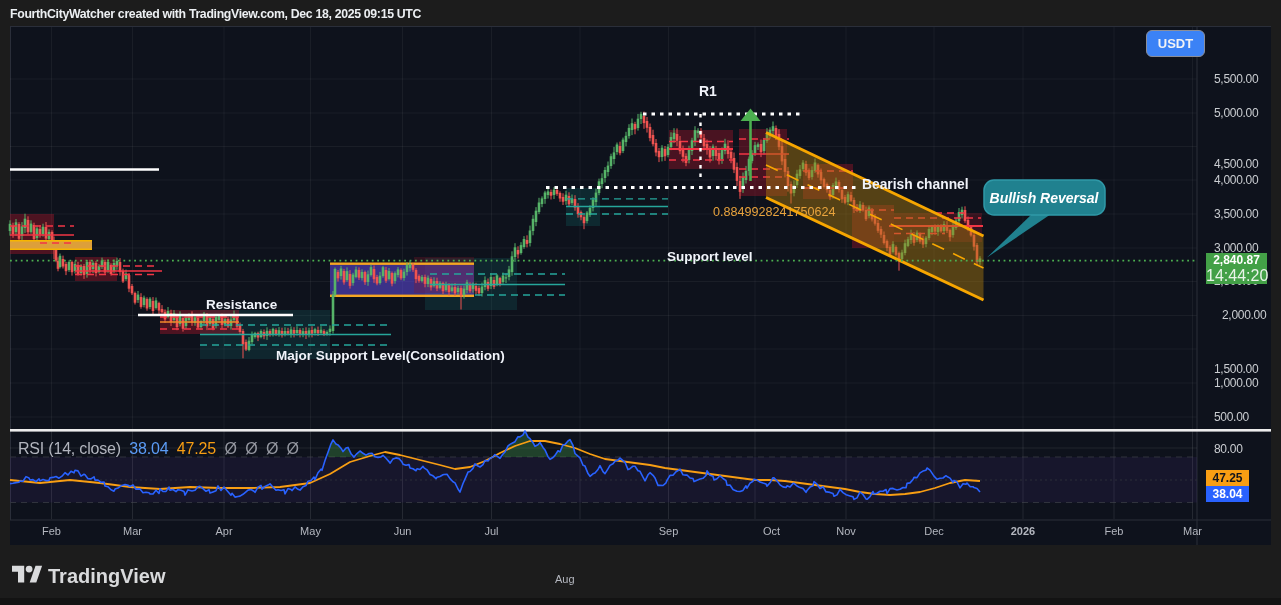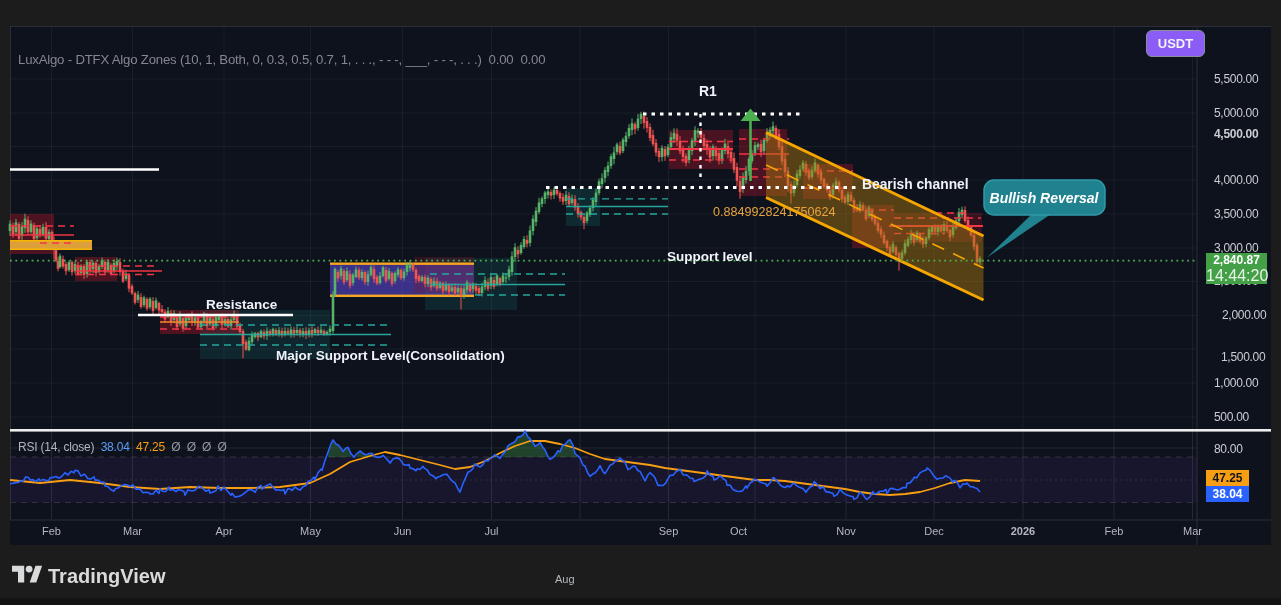--- a/index.html
+++ b/index.html
@@ -1,25 +1,26 @@
 <!DOCTYPE html>
 <html><head><meta charset="utf-8"><style>
 html,body{margin:0;padding:0;background:#1c1c1c;width:1281px;height:605px;overflow:hidden;}
 *{font-family:"Liberation Sans",sans-serif;box-sizing:border-box;}
 #wrap{position:relative;width:1281px;height:605px;background:#1c1c1c;}
 #chart{position:absolute;left:10px;top:26px;width:1261px;height:519px;background:#0e121c;border:1px solid #2a2e39;}
 .lg1{position:absolute;left:18px;top:34.5px;font-size:13.2px;letter-spacing:-0.35px;color:#d8dbdf;}
 .grn{color:#3fc55f;}
 .gry{color:#9598a1;}
 .lg2{position:absolute;left:18px;top:51.5px;font-size:13.2px;letter-spacing:-0.2px;color:#84878f;}
-.rsilg{position:absolute;left:18px;top:439.5px;font-size:12px;letter-spacing:-0.2px;color:#b2b5be;}
+.rsilg{position:absolute;left:18px;top:439.5px;font-size:16px;letter-spacing:-0.2px;color:#b2b5be;}
 .pl{position:absolute;left:1214px;font-size:12px;letter-spacing:-0.3px;color:#cacdd1;}
 </style></head>
 <body>
 <div id="wrap">
+<div style="position:absolute;left:10px;top:7px;font-size:12.3px;letter-spacing:-0.32px;font-weight:bold;color:#eceff2;">FourthCityWatcher created with TradingView.com, Dec 18, 2025 09:15 UTC</div>
 <div id="chart"></div>
 <svg style="position:absolute;left:0;top:0;" width="1281" height="605" viewBox="0 0 1281 605">
 <g>
 <line x1="51.5" y1="27" x2="51.5" y2="519" stroke="rgba(255,255,255,0.05)" stroke-width="1"></line>
 <line x1="132.5" y1="27" x2="132.5" y2="519" stroke="rgba(255,255,255,0.05)" stroke-width="1"></line>
 <line x1="224" y1="27" x2="224" y2="519" stroke="rgba(255,255,255,0.05)" stroke-width="1"></line>
 <line x1="310.5" y1="27" x2="310.5" y2="519" stroke="rgba(255,255,255,0.05)" stroke-width="1"></line>
 <line x1="402.5" y1="27" x2="402.5" y2="519" stroke="rgba(255,255,255,0.05)" stroke-width="1"></line>
 <line x1="491.5" y1="27" x2="491.5" y2="519" stroke="rgba(255,255,255,0.05)" stroke-width="1"></line>
 <line x1="580" y1="27" x2="580" y2="519" stroke="rgba(255,255,255,0.05)" stroke-width="1"></line>
@@ -804,47 +805,46 @@
 <path d="M328,457 L328,452.2 L331,443.8 L333,439.9 L336,444.1 L338,444.9 L341,448.2 L343,451.6 L346,448.0 L348,447.4 L351,453.7 L351,457 Z" fill="rgba(76,175,80,0.30)"></path>
 <path d="M357,457 L357,453.6 L360,451.0 L363,453.3 L366,455.1 L369,453.5 L372,453.3 L375,456.7 L375,457 Z" fill="rgba(76,175,80,0.30)"></path>
 <path d="M381,457 L381,456.9 L383,455.3 L383,457 Z" fill="rgba(76,175,80,0.30)"></path>
 <path d="M495,457 L495,454.6 L498,456.8 L498,457 Z" fill="rgba(76,175,80,0.30)"></path>
 <path d="M503,457 L503,454.0 L505,452.0 L508,445.8 L510,444.4 L513,442.7 L515,441.7 L518,436.7 L520,436.9 L523,434.8 L525,430.9 L528,437.1 L530,438.7 L533,442.7 L535,446.3 L538,444.8 L540,442.5 L543,447.4 L545,449.9 L548,456.6 L548,457 Z" fill="rgba(76,175,80,0.30)"></path>
 <path d="M555,457 L555,455.4 L558,450.8 L560,451.9 L563,444.7 L565,444.6 L568,441.0 L570,439.6 L573,445.4 L575,453.5 L578,456.2 L578,457 Z" fill="rgba(76,175,80,0.30)"></path>
 <path d="M10,480 L40,483 L70,480 L100,483 L130,487 L160,489 L190,487 L220,488 L250,488 L280,487 L310,483 L330,474 L350,462 L370,456 L385,452 L400,455 L420,460 L440,465 L455,469 L470,467 L485,461 L500,453 L515,446 L530,441 L545,441 L560,444 L575,448 L590,454 L605,459 L620,461 L635,463 L650,465 L665,468 L680,470 L695,472 L710,474 L725,476 L740,478 L755,480 L770,480 L785,481 L800,483 L815,485 L830,487 L845,489 L860,492 L875,494 L890,495 L905,494 L920,492 L935,488 L950,483 L965,480 L980,481" fill="none" stroke="#f89e13" stroke-width="1.8" stroke-linejoin="round"></path>
 <path d="M10,483.6 L13,483.2 L16,482.6 L19,482.3 L20,481.1 L23,481.3 L26,476.6 L29,478.0 L30,480.0 L33,479.6 L36,481.6 L39,478.9 L40,480.9 L43,479.5 L46,480.6 L49,480.4 L50,477.8 L53,477.4 L56,476.5 L59,478.2 L62,476.2 L65,472.7 L68,475.0 L71,471.3 L74,472.8 L75,470.3 L78,470.9 L81,476.1 L84,474.3 L85,474.7 L88,478.8 L91,478.9 L94,476.8 L95,480.1 L98,480.0 L101,482.4 L104,482.0 L105,486.0 L108,486.7 L111,489.7 L114,491.2 L115,489.1 L118,488.1 L121,485.9 L122,485.4 L125,484.6 L128,485.3 L130,486.5 L133,484.9 L136,489.2 L139,488.9 L140,489.1 L143,492.7 L146,492.3 L149,492.8 L150,493.9 L153,494.0 L156,490.2 L159,493.5 L160,488.8 L163,491.5 L166,491.4 L169,487.0 L170,490.3 L173,489.5 L176,491.6 L178,489.7 L181,490.3 L184,491.4 L185,495.1 L188,489.9 L191,490.7 L192,491.0 L195,490.3 L198,486.8 L200,486.3 L203,488.6 L206,491.3 L209,489.7 L210,493.1 L213,491.9 L216,490.7 L218,485.9 L221,490.5 L224,487.0 L225,488.3 L228,491.7 L231,495.2 L232,493.3 L235,497.1 L238,496.5 L240,496.1 L243,494.3 L246,491.8 L248,490.1 L251,489.5 L254,491.2 L255,492.3 L258,487.2 L261,485.4 L262,489.2 L265,486.4 L268,485.1 L270,483.8 L273,487.3 L276,490.3 L278,489.8 L281,490.5 L284,489.7 L285,493.9 L288,488.6 L291,489.4 L292,490.6 L295,486.9 L298,489.3 L300,490.1 L303,486.7 L306,485.6 L308,481.2 L311,480.6 L314,477.1 L315,479.6 L318,472.8 L321,469.2 L322,470.3 L325,460.6 L328,452.2 L331,443.8 L333,439.9 L336,444.1 L338,444.9 L341,448.2 L343,451.6 L346,448.0 L348,447.4 L351,453.7 L354,457.1 L357,453.6 L360,451.0 L363,453.3 L366,455.1 L369,453.5 L372,453.3 L375,456.7 L378,457.4 L381,456.9 L383,455.3 L386,458.3 L389,461.6 L390,463.2 L393,458.9 L396,457.9 L399,458.6 L402,462.1 L403,464.2 L406,465.2 L409,464.6 L410,468.0 L413,468.8 L416,470.7 L417,468.8 L420,469.5 L423,466.4 L424,467.8 L427,469.8 L430,474.5 L433,475.8 L436,478.7 L437,477.3 L440,476.5 L443,474.8 L444,474.5 L447,474.3 L450,478.6 L453,481.7 L455,482.9 L458,489.0 L460,492.1 L463,483.5 L465,479.1 L468,472.1 L470,471.5 L473,468.4 L475,463.9 L478,466.1 L480,467.0 L483,464.7 L485,460.5 L488,460.9 L490,458.4 L493,457.0 L495,454.6 L498,456.8 L500,458.3 L503,454.0 L505,452.0 L508,445.8 L510,444.4 L513,442.7 L515,441.7 L518,436.7 L520,436.9 L523,434.8 L525,430.9 L528,437.1 L530,438.7 L533,442.7 L535,446.3 L538,444.8 L540,442.5 L543,447.4 L545,449.9 L548,456.6 L550,459.4 L553,457.5 L555,455.4 L558,450.8 L560,451.9 L563,444.7 L565,444.6 L568,441.0 L570,439.6 L573,445.4 L575,453.5 L578,456.2 L580,457.9 L583,465.3 L585,466.1 L588,473.6 L590,476.3 L593,473.8 L595,473.1 L598,469.5 L600,465.6 L603,471.6 L605,473.7 L608,468.8 L610,465.4 L613,463.8 L615,461.3 L618,460.1 L620,458.2 L623,460.7 L625,462.3 L628,469.6 L630,468.7 L633,466.2 L635,466.3 L638,470.7 L640,471.3 L643,477.2 L645,480.8 L648,474.8 L650,472.7 L653,475.3 L655,478.0 L658,485.4 L660,485.4 L663,485.5 L666,482.8 L667,480.4 L670,475.4 L673,475.2 L676,471.7 L679,470.0 L680,469.2 L683,474.8 L686,475.1 L687,475.0 L690,478.0 L693,478.5 L694,481.6 L697,480.2 L700,479.0 L703,478.3 L706,475.5 L707,470.8 L710,475.3 L713,476.2 L714,480.0 L717,478.8 L720,475.8 L723,478.5 L726,480.6 L727,485.2 L730,485.0 L733,489.5 L734,489.9 L737,491.2 L740,491.5 L743,490.4 L746,485.8 L747,488.2 L750,483.1 L753,481.2 L754,479.2 L757,480.1 L760,482.1 L763,483.1 L766,483.9 L767,486.1 L770,482.8 L773,477.7 L774,477.9 L777,480.8 L780,484.9 L783,486.9 L786,487.5 L787,485.8 L790,487.1 L793,483.4 L794,483.3 L797,486.0 L800,487.6 L803,488.6 L806,492.3 L807,490.5 L810,487.1 L813,485.8 L814,481.6 L817,484.1 L820,488.5 L823,486.7 L826,492.0 L827,491.9 L830,492.4 L833,493.4 L834,496.3 L837,494.9 L840,489.4 L843,492.6 L846,494.7 L847,495.0 L850,495.9 L853,496.8 L854,499.4 L857,497.9 L860,492.0 L863,494.5 L866,498.9 L867,499.3 L870,496.6 L873,491.5 L874,494.0 L877,493.2 L880,491.3 L883,491.2 L886,489.5 L887,493.6 L890,488.6 L893,488.4 L894,489.1 L897,490.0 L900,489.3 L903,487.5 L906,487.8 L907,483.4 L910,482.9 L913,479.5 L914,477.4 L917,477.6 L920,472.9 L923,471.1 L926,470.2 L927,468.0 L930,470.1 L933,474.6 L934,476.1 L937,479.2 L940,478.3 L943,478.0 L946,475.7 L947,476.5 L950,478.1 L953,482.3 L954,480.4 L957,482.0 L960,487.9 L963,483.7 L966,484.2 L967,483.0 L970,486.6 L973,486.7 L974,487.6 L977,488.4 L980,492" fill="none" stroke="#2962ff" stroke-width="1.6" stroke-linejoin="round"></path>
 
 </svg>
-<div class="lg2">LuxAlgo - DTFX Algo Zones (10, 1, Both, 0, 0.3, 0.5, 0.7, 1, . . ., - - -, ___, - - -, . . .)&nbsp;&nbsp;0.00&nbsp;&nbsp;0.00</div>
 <div class="rsilg">RSI (14, close)&nbsp;&nbsp;<span style="color:#5b9cf6;">38.04</span>&nbsp;&nbsp;<span style="color:#f89e13;">47.25</span>&nbsp;&nbsp;<span class="gry">Ø&nbsp;&nbsp;Ø&nbsp;&nbsp;Ø&nbsp;&nbsp;Ø</span></div>
 <div class="pl" style="top:71.5px;">5,500.00</div>
 <div class="pl" style="top:105.5px;">5,000.00</div>
-<div class="pl" style="top:127px;font-weight:bold;">4,500.00</div>
+<div class="pl" style="top:157px;">4,500.00</div>
 <div class="pl" style="top:172.5px;">4,000.00</div>
 <div class="pl" style="top:206.5px;">3,500.00</div>
 <div class="pl" style="top:240.5px;">3,000.00</div>
 <div class="pl" style="top:274.0px;">2,500.00</div>
 <div class="pl" style="top:308.0px;margin-left:8px;">2,000.00</div>
-<div class="pl" style="top:350px;margin-left:7px;">1,500.00</div>
+<div class="pl" style="top:362px;">1,500.00</div>
 <div class="pl" style="top:375.5px;">1,000.00</div>
 <div class="pl" style="top:409.5px;">500.00</div>
 <div style="position:absolute;left:1206px;top:252.5px;width:61px;height:31.5px;background:#43a047;color:#fff;font-size:12px;text-align:center;line-height:15.5px;"><b>2,840.87</b><br><span style="font-size:16px;color:#e9f4e9;">14:44:20</span></div>
 <div class="pl" style="top:441.5px;">80.00</div>
 <div style="position:absolute;left:1206px;top:469.5px;width:43px;height:16px;background:#f89e13;color:#14161c;font-size:12px;font-weight:bold;text-align:center;line-height:16px;">47.25</div>
 <div style="position:absolute;left:1206px;top:485.8px;width:43px;height:16px;background:#2962ff;color:#fff;font-size:12px;font-weight:bold;text-align:center;line-height:16px;">38.04</div>
-<div style="position:absolute;left:1146px;top:30px;width:59px;height:27px;border:1.5px solid #8b8e98;border-radius:6px;background:#8b5cf6;color:#f2f3f5;font-size:13px;font-weight:bold;text-align:center;line-height:25px;">USDT</div>
+<div style="position:absolute;left:1146px;top:30px;width:59px;height:27px;border:1.5px solid #8b8e98;border-radius:6px;background:#3b82f6;color:#f2f3f5;font-size:13px;font-weight:bold;text-align:center;line-height:25px;">USDT</div>
 <div style="position:absolute;left:26.5px;top:525px;width:50px;text-align:center;font-size:11px;color:#b4b7bf;">Feb</div>
 <div style="position:absolute;left:107.5px;top:525px;width:50px;text-align:center;font-size:11px;color:#b4b7bf;">Mar</div>
 <div style="position:absolute;left:199px;top:525px;width:50px;text-align:center;font-size:11px;color:#b4b7bf;">Apr</div>
 <div style="position:absolute;left:285.5px;top:525px;width:50px;text-align:center;font-size:11px;color:#b4b7bf;">May</div>
 <div style="position:absolute;left:377.5px;top:525px;width:50px;text-align:center;font-size:11px;color:#b4b7bf;">Jun</div>
 <div style="position:absolute;left:466.5px;top:525px;width:50px;text-align:center;font-size:11px;color:#b4b7bf;">Jul</div>
 <div style="position:absolute;left:555px;top:525px;width:50px;text-align:left;font-size:11px;color:#b4b7bf;margin-top:48px;">Aug</div>
 <div style="position:absolute;left:643.5px;top:525px;width:50px;text-align:center;font-size:11px;color:#b4b7bf;">Sep</div>
-<div style="position:absolute;left:730px;top:525px;width:50px;text-align:left;font-size:11px;color:#b4b7bf;">Oct</div>
+<div style="position:absolute;left:730px;top:525px;width:50px;text-align:right;font-size:11px;color:#b4b7bf;">Oct</div>
 <div style="position:absolute;left:821px;top:525px;width:50px;text-align:center;font-size:11px;color:#b4b7bf;">Nov</div>
 <div style="position:absolute;left:909px;top:525px;width:50px;text-align:center;font-size:11px;color:#b4b7bf;">Dec</div>
 <div style="position:absolute;left:998px;top:525px;width:50px;text-align:center;font-size:11px;color:#b4b7bf;font-weight:bold;">2026</div>
 <div style="position:absolute;left:1089px;top:525px;width:50px;text-align:center;font-size:11px;color:#b4b7bf;">Feb</div>
 <div style="position:absolute;left:1167.5px;top:525px;width:50px;text-align:center;font-size:11px;color:#b4b7bf;">Mar</div>
 <svg style="position:absolute;left:12px;top:565px;" width="175" height="22" viewBox="0 0 175 22">
 <g fill="#d9dadc">
 <path d="M12.2 17.5 H6 V6.7 H0 V0.7 h12.2 z"></path>
 <circle cx="17.1" cy="4.1" r="3.4"></circle>
 <path d="M24.3 17.5 h-6.6 L23.5 0.7 h6.6 z"></path>

